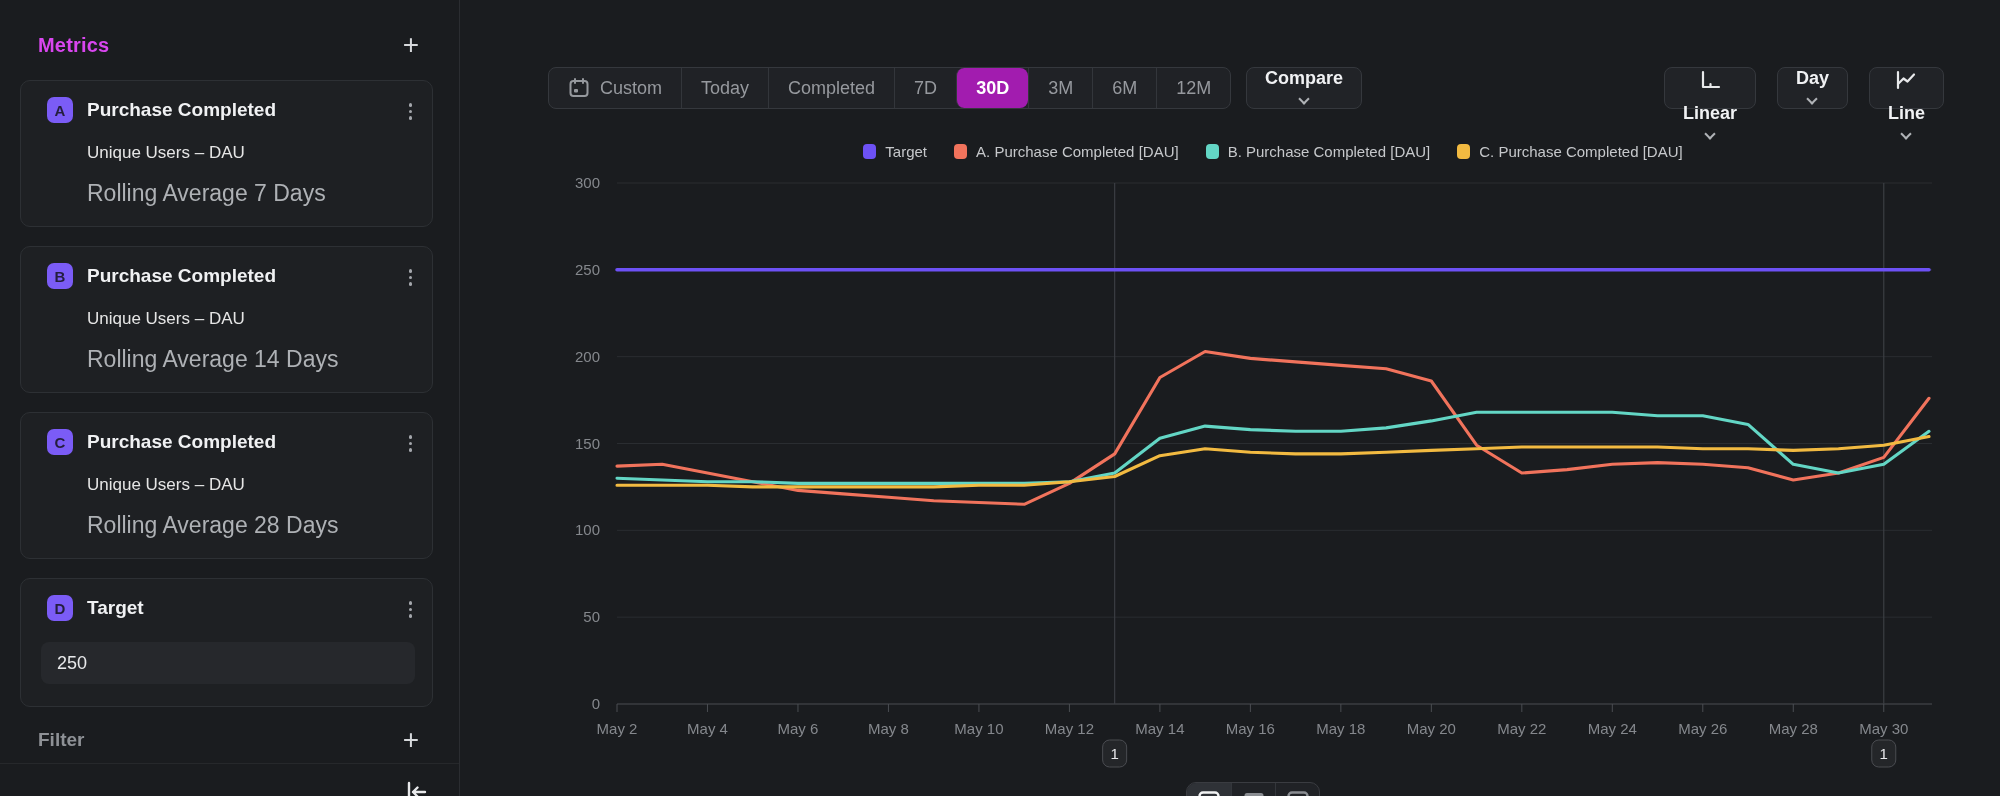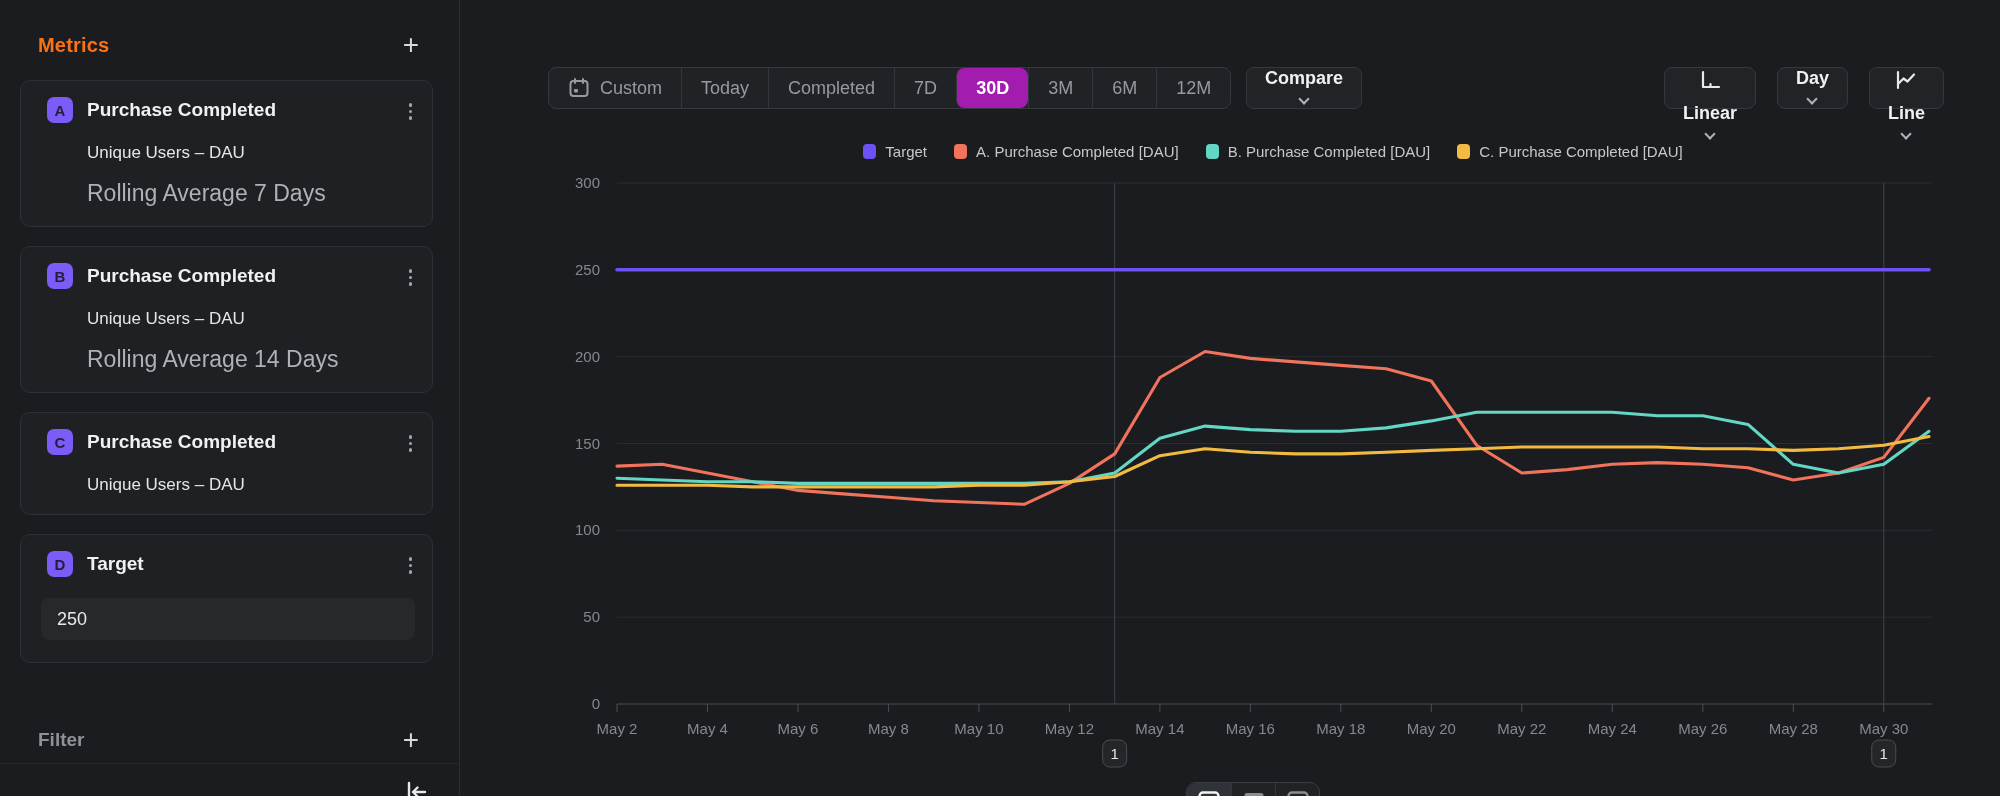--- a/index.html
+++ b/index.html
@@ -9,21 +9,21 @@
     font-family:"Liberation Sans", sans-serif;
     color:#ECEDEF;
     position:relative;
   }
   
   .sidebar {
     position:absolute; left:0; top:0; width:460px; height:796px;
     border-right:1px solid #2B2D31; padding:0 26px 0 20px;
   }
   .sb-header { height:46px; margin:22px 0 12px; display:flex; align-items:center; justify-content:space-between; padding-left:18px; padding-right:8px; }
-  .sb-title { font-size:20px; font-weight:700; color:#f97316; letter-spacing:.2px; }
+  .sb-title { font-size:20px; font-weight:700; color:#d946ef; letter-spacing:.2px; }
   .plus-btn { background:none; border:none; color:#D6D8DB; font-size:28px; font-weight:300; line-height:1; cursor:pointer; padding:2px 6px; }
   .metric-card {
     border:1px solid #2D3034; background:#1E2023; border-radius:10px;
     padding:16px 20px 19px 26px; margin-bottom:19px; position:relative;
   }
   .card-row { display:flex; align-items:center; height:26px; }
   .chip {
     width:26px; height:26px; border-radius:7px; background:#7B5CF6; color:#241E3E;
     display:flex; align-items:center; justify-content:center;
     font-size:15px; font-weight:700; flex:0 0 auto;
@@ -126,20 +126,21 @@
     <div class="card-row">
       <span class="chip">C</span>
       <span class="card-title">Purchase Completed</span>
     </div>
     <button class="kebab">
         <i></i>
         <i></i>
         <i></i>
       </button>
     <div class="card-sub">Unique Users – DAU</div>
+    <div class="card-detail">Rolling Average 28 Days</div>
   </div>
 
   <div class="metric-card" style="padding-bottom:22px;">
     <div class="card-row">
       <span class="chip">D</span>
       <span class="card-title">Target</span>
     </div>
     <button class="kebab">
         <i></i>
         <i></i>

